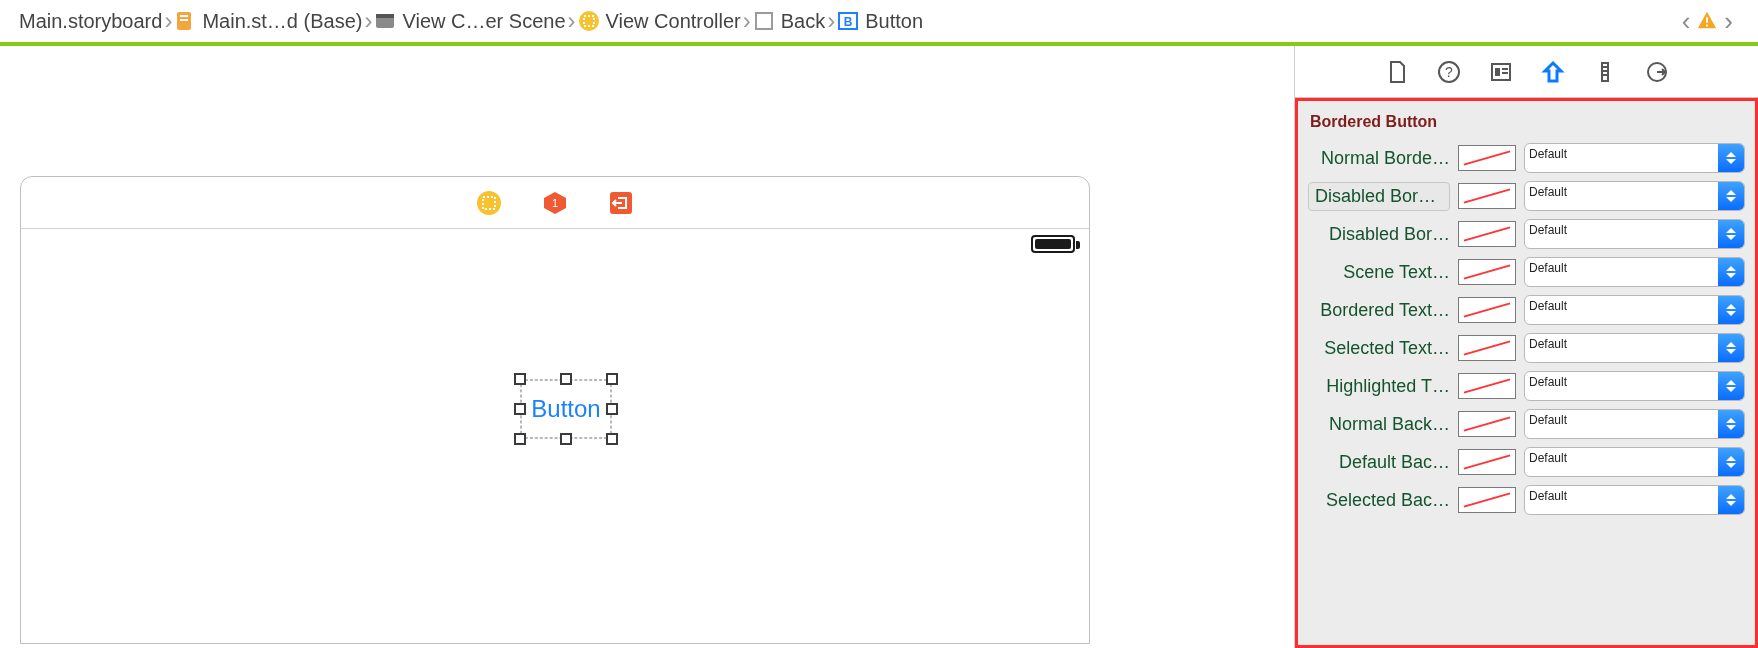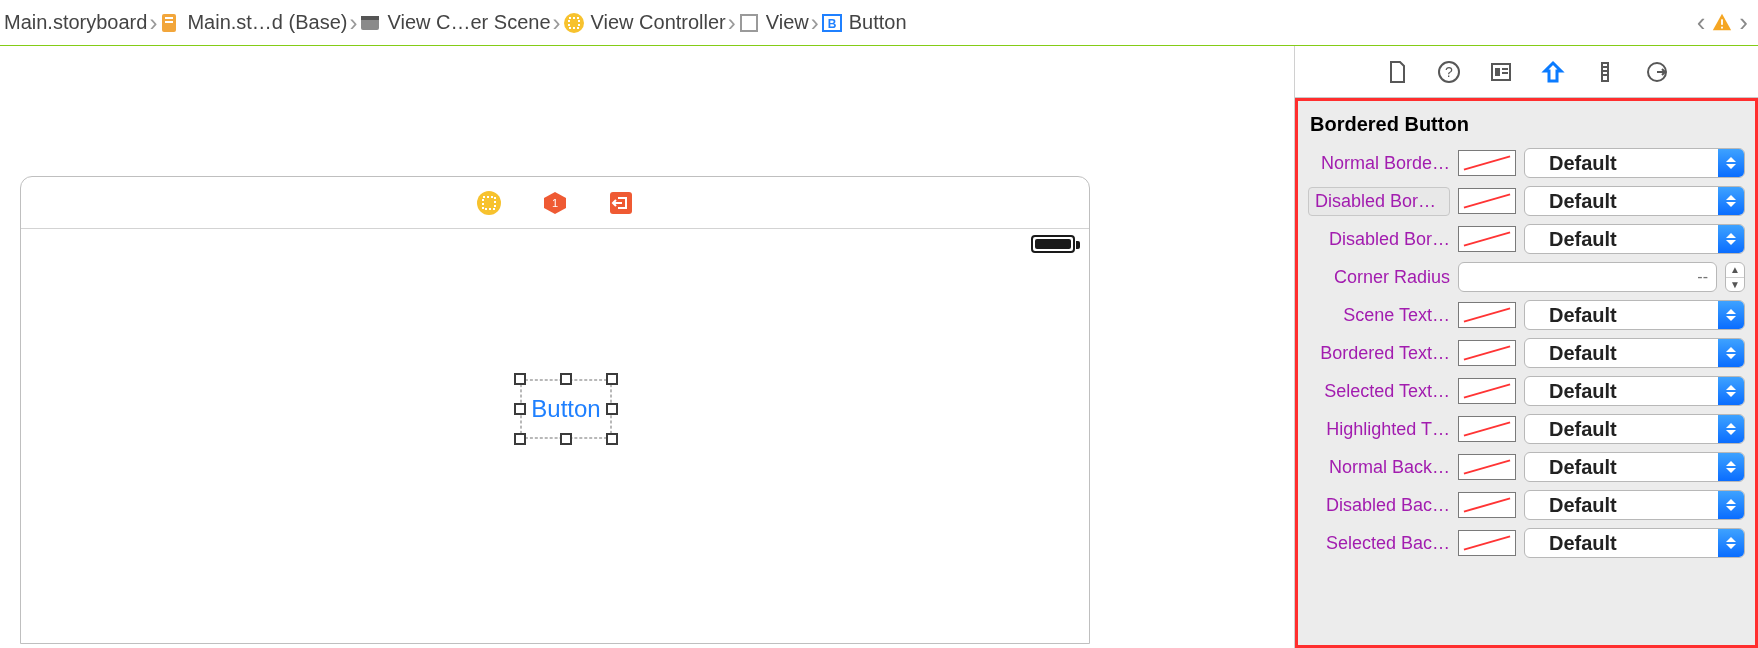--- a/index.html
+++ b/index.html
@@ -11,24 +11,24 @@
     width: 1758px;
     height: 648px;
     overflow: hidden;
   }
 
   
   .jumpbar {
     height: 46px;
     display: flex;
     align-items: center;
-    padding: 0 4px;
+    padding: 0 19px;
     font-size: 20px;
     color: #444;
-    border-bottom: 1px solid #84cc16;
+    border-bottom: 4px solid #84cc16;
     user-select: none;
   }
   .crumb {
     display: inline-flex;
     align-items: center;
     gap: 6px;
     white-space: nowrap;
     cursor: default;
   }
   .crumb-sep {
@@ -158,33 +158,33 @@
   .inspector-body {
     flex: 1;
     border: 3px solid #ff2e2e;
     padding: 6px 8px 8px 8px;
     overflow: auto;
     font-size: 18px;
   }
   .section-title {
     font-weight: 700;
     padding: 6px 4px 8px 4px;
-    font-size: 20px;
-    color: #000000;
+    font-size: 16px;
+    color: #7f1d1d;
   }
   .prop-row {
     display: flex;
     align-items: center;
     gap: 8px;
     padding: 4px 2px;
   }
   .prop-label {
     width: 142px;
     text-align: right;
-    color: #a21caf;
+    color: #14532d;
     font-size: 18px;
     white-space: nowrap;
     overflow: hidden;
     text-overflow: ellipsis;
   }
   .prop-label.chip {
     background: #e8e8e8;
     border: 1px solid #c8c8c8;
     border-radius: 4px;
     padding: 3px 6px;
@@ -214,21 +214,21 @@
     flex: 1;
     display: flex;
     align-items: stretch;
     height: 30px;
     border: 1px solid #b8b8b8;
     border-radius: 6px;
     overflow: hidden;
     background: #fff;
   }
   .combo-text {
-    flex: 1; padding: 3px 24px; font-size: 20px; color: #222; font-weight: bold;
+    flex: 1; padding: 3px 4px; font-size: 12px; color: #222;
   }
   .combo-btn {
     width: 26px;
     background: linear-gradient(#3ea2ff,#0a6dff);
     display: flex; flex-direction: column; align-items: center; justify-content: center;
     gap: 0px;
   }
   .combo-btn .tri {
     width: 0; height: 0; border-left: 5px solid transparent; border-right: 5px solid transparent;
   }
@@ -300,21 +300,21 @@
     <span>View Controller</span>
   </span>
   <span class="crumb-sep">›</span>
 
   <span class="crumb">
     <span class="crumb-icon">
       <svg viewBox="0 0 22 22">
           <rect x="3" y="3" width="16" height="16" fill="none" stroke="#9a9a9a" stroke-width="2"></rect>
         </svg>
     </span>
-    <span>View</span>
+    <span>Back</span>
   </span>
   <span class="crumb-sep">›</span>
 
   <span class="crumb">
     <span class="crumb-icon">
       <svg viewBox="0 0 22 22">
           <rect x="2" y="3" width="18" height="16" fill="none" stroke="#1f80ff" stroke-width="2"></rect>
           <text x="11" y="16" text-anchor="middle" font-size="12" font-family="Helvetica" fill="#1f80ff" font-weight="700">B</text>
         </svg>
     </span>
@@ -453,30 +453,20 @@
           <div class="color-well"></div>
           <div class="combo">
             <div class="combo-text">Default</div>
             <div class="combo-btn">
               <div class="tri up"></div>
               <div class="tri down"></div>
             </div>
           </div>
         </div>
         <div class="prop-row">
-          <div class="prop-label">Corner Radius</div>
-          <div class="num-field">
-            <input placeholder="--" style="">
-          </div>
-          <div class="stepper">
-            <div>▲</div>
-            <div>▼</div>
-          </div>
-        </div>
-        <div class="prop-row">
           <div class="prop-label">Scene Text…</div>
           <div class="color-well"></div>
           <div class="combo">
             <div class="combo-text">Default</div>
             <div class="combo-btn">
               <div class="tri up"></div>
               <div class="tri down"></div>
             </div>
           </div>
         </div>
@@ -518,21 +508,21 @@
           <div class="color-well"></div>
           <div class="combo">
             <div class="combo-text">Default</div>
             <div class="combo-btn">
               <div class="tri up"></div>
               <div class="tri down"></div>
             </div>
           </div>
         </div>
         <div class="prop-row">
-          <div class="prop-label">Disabled Bac…</div>
+          <div class="prop-label">Default Bac…</div>
           <div class="color-well"></div>
           <div class="combo">
             <div class="combo-text">Default</div>
             <div class="combo-btn">
               <div class="tri up"></div>
               <div class="tri down"></div>
             </div>
           </div>
         </div>
         <div class="prop-row">

